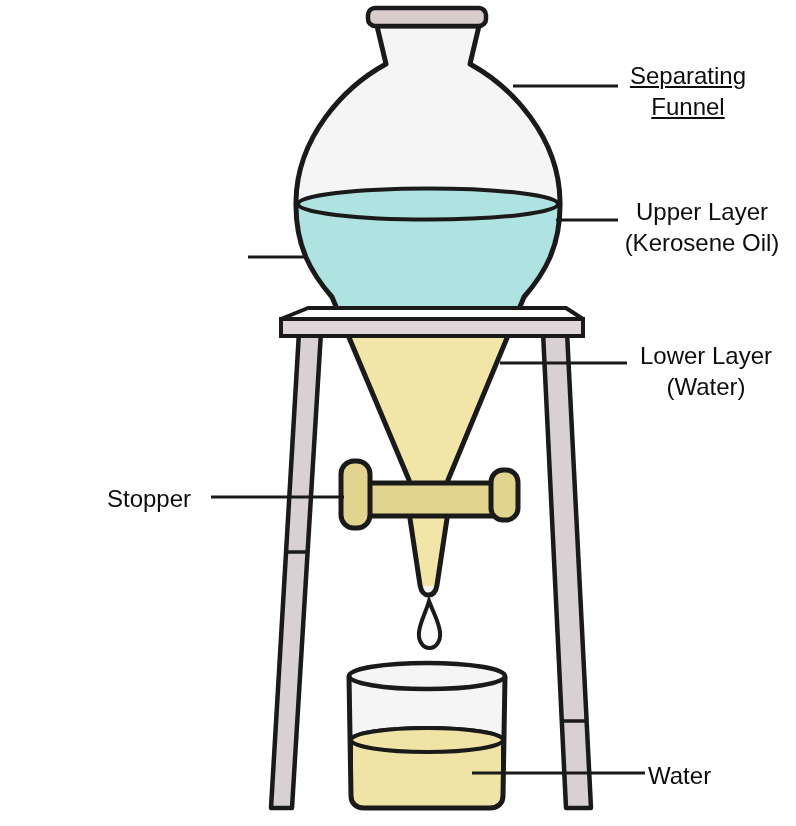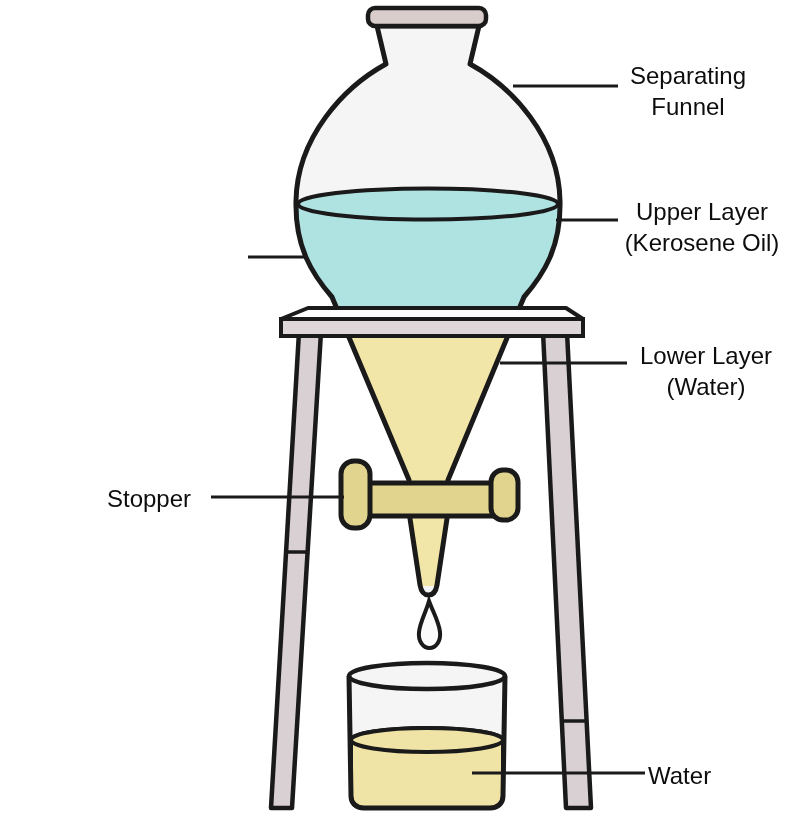--- a/index.html
+++ b/index.html
@@ -100,21 +100,21 @@
          L 505,676" fill="none" stroke="var(--outline)" stroke-width="5" stroke-linejoin="round"></path>
 
     <line x1="513" y1="86" x2="618" y2="86" stroke="var(--outline)" stroke-width="3"></line>
     <line x1="556" y1="220" x2="618" y2="220" stroke="var(--outline)" stroke-width="3"></line>
     <line x1="248" y1="257" x2="304" y2="257" stroke="var(--outline)" stroke-width="3"></line>
     <line x1="500" y1="363" x2="627" y2="363" stroke="var(--outline)" stroke-width="3"></line>
     <line x1="211" y1="497" x2="344" y2="497" stroke="var(--outline)" stroke-width="3"></line>
     <line x1="472" y1="773" x2="645" y2="773" stroke="var(--outline)" stroke-width="3"></line>
   </svg>
 
-  <div class="label center" style="left:600px;top:60px;width:176px;">Separating
+  <div class="label center" style="left:600px;top:60px;width:176px;text-decoration:underline;">Separating
 Funnel</div>
 
   <div class="label center" style="left:602px;top:196px;width:200px;">Upper Layer
 (Kerosene Oil)</div>
 
 
   <div class="label center" style="left:606px;top:340px;width:200px;">Lower Layer
 (Water)</div>
 
   <div class="label" style="left:107px;top:483px;width:120px;">Stopper</div>

